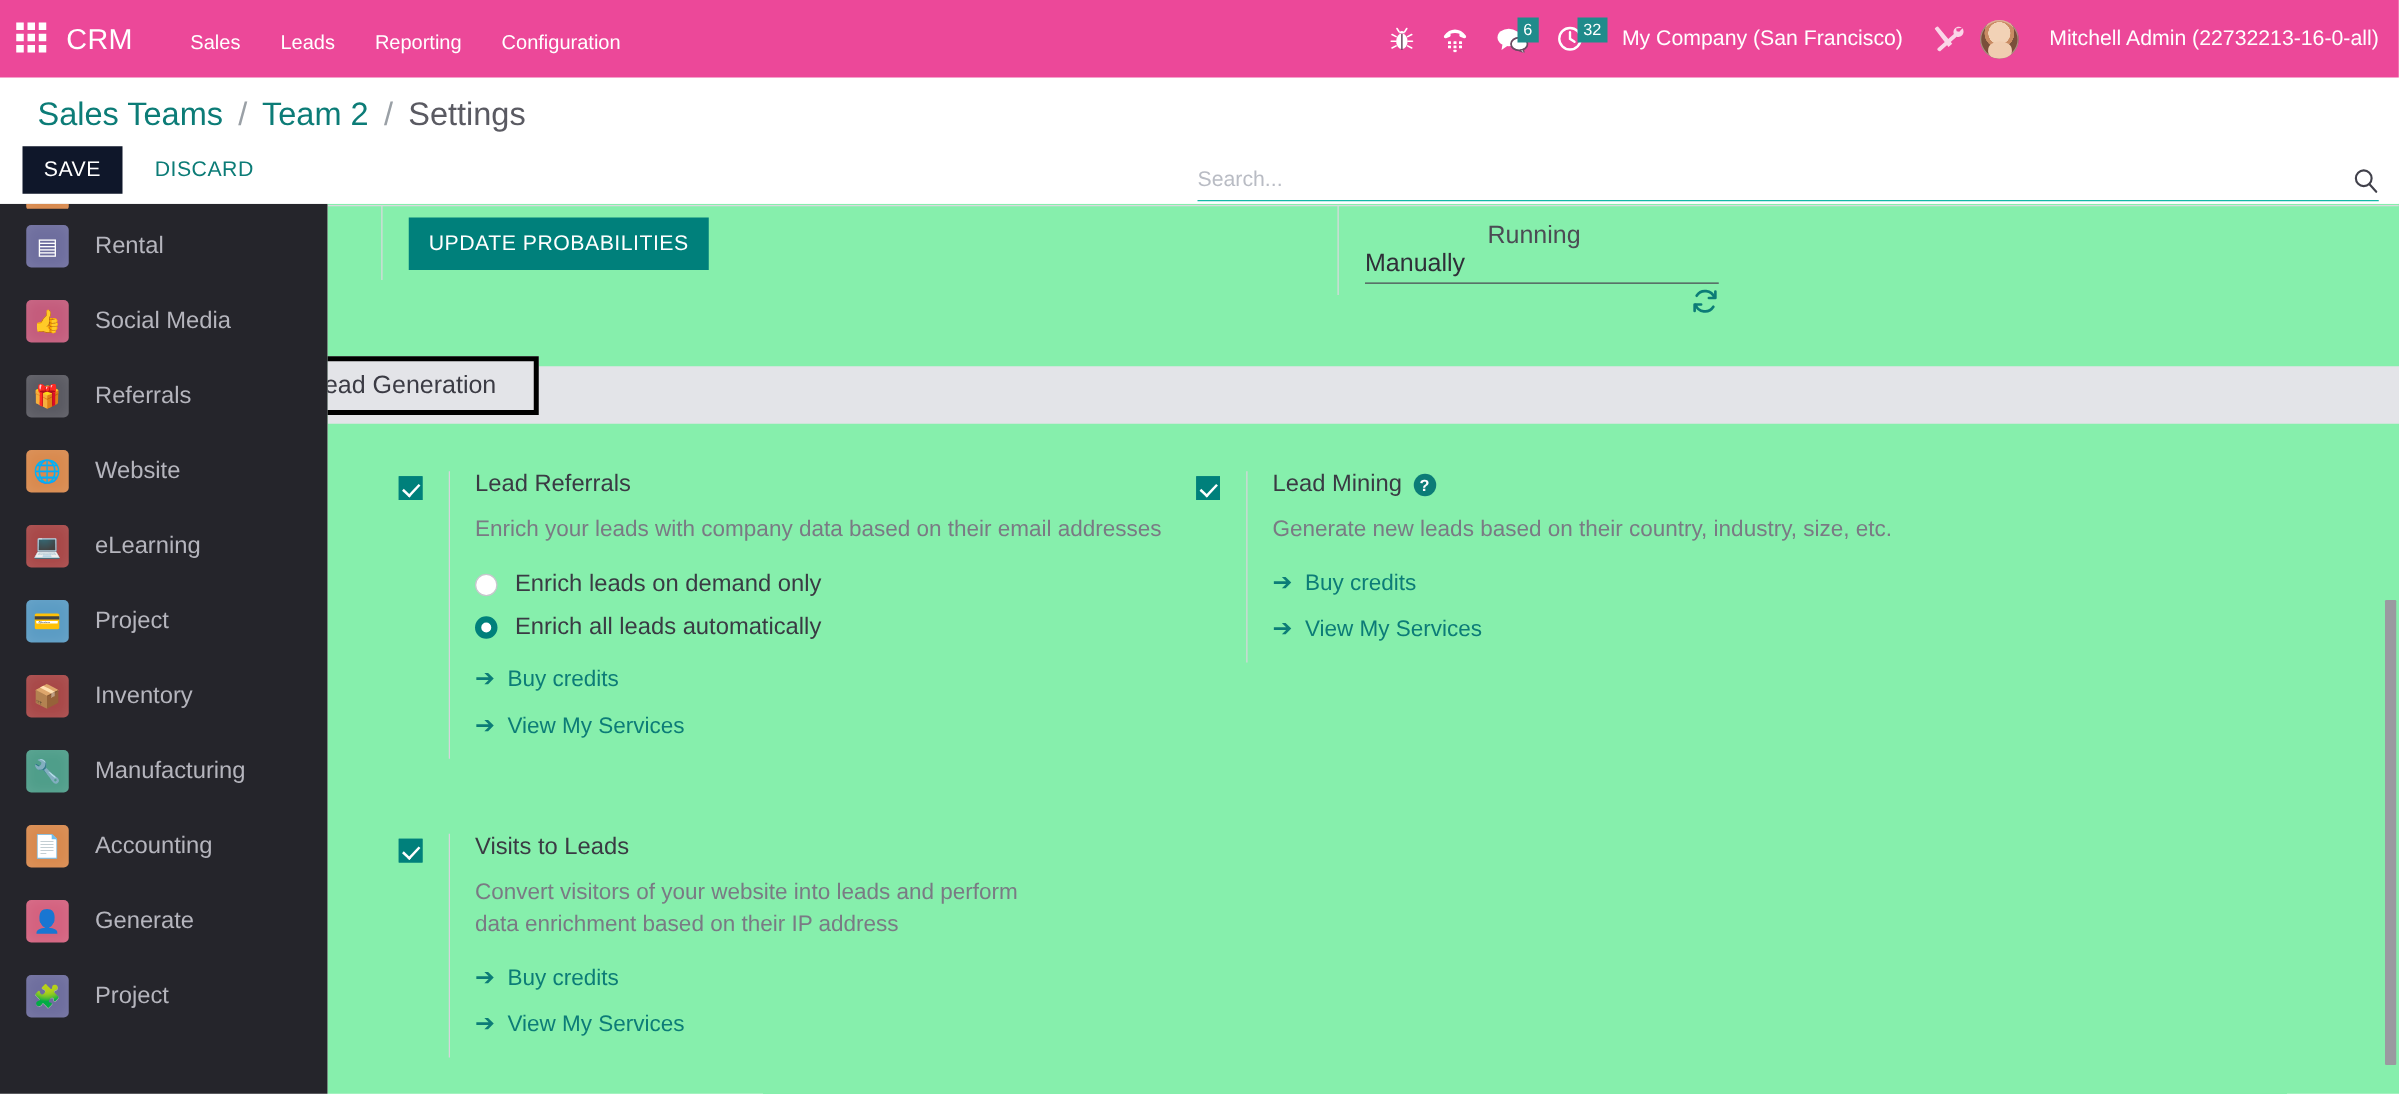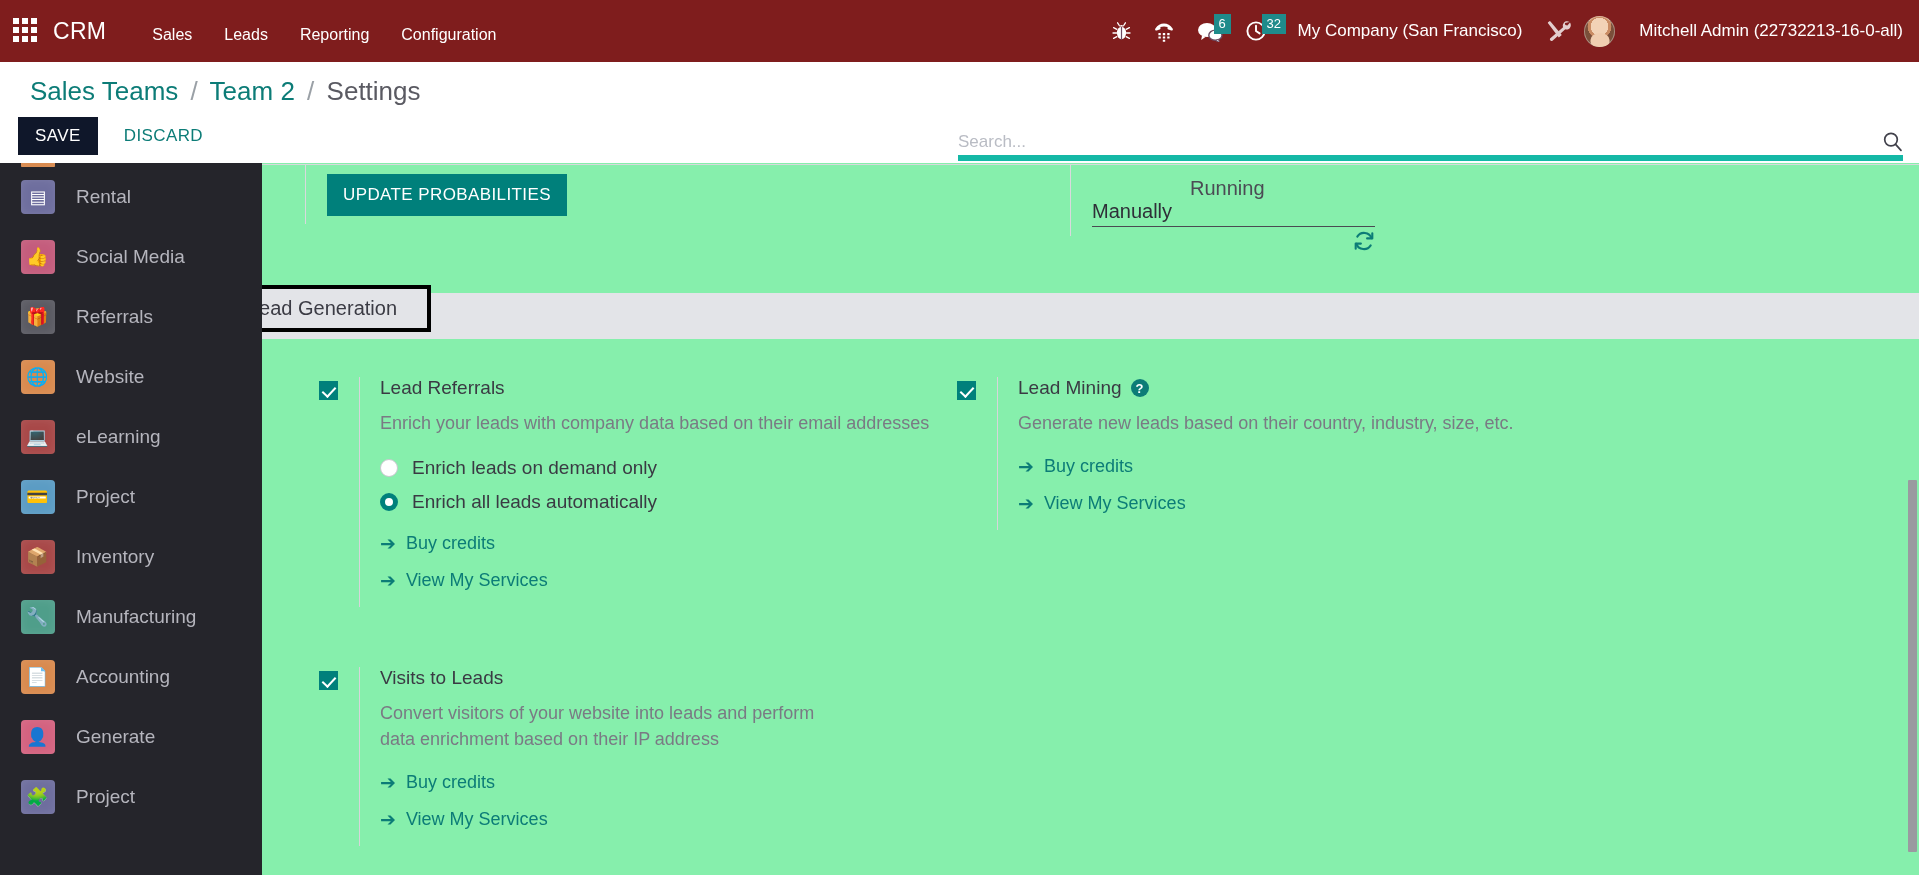--- a/index.html
+++ b/index.html
@@ -8,21 +8,21 @@
     width: 1919px; height: 875px;
     font-family: "Liberation Sans", sans-serif;
     background: #ffffff;
     overflow: hidden;
   }
 
   
   .navbar {
     position: absolute; top: 0; left: 0;
     width: 1919px; height: 62px;
-    background: #7f1d1d;
+    background: #ec4899;
     display: flex; align-items: center;
     color: #ffffff;
     z-index: 30;
   }
   .apps-grid {
     margin-left: 13px; margin-right: 14px;
     width: 26px; height: 26px;
     display: grid;
     grid-template-columns: repeat(3, 6px);
     grid-template-rows: repeat(3, 6px);
@@ -99,21 +99,21 @@
   .btn-discard {
     background: transparent; color: #0C7C77;
     font-size: 17px; letter-spacing: .4px;
     padding: 9px 14px; margin-left: 12px;
     border: none; cursor: pointer;
   }
 
   .searchwrap {
     position: absolute; left: 958px; top: 66px;
     width: 945px; height: 33px;
-    border-bottom: 6px solid #14b8a6;
+    border-bottom: 1px solid #14b8a6;
     display: flex; align-items: center;
   }
   .searchwrap input {
     flex: 1; border: none; outline: none;
     font-size: 17px; font-family: "Liberation Sans", sans-serif;
     color: #3c3c43; background: transparent;
   }
   .searchwrap input::placeholder { color: #b9bcc4; }
   .search-icon { color: #41414b; margin-left: 8px; display: flex; cursor: pointer; }
 

